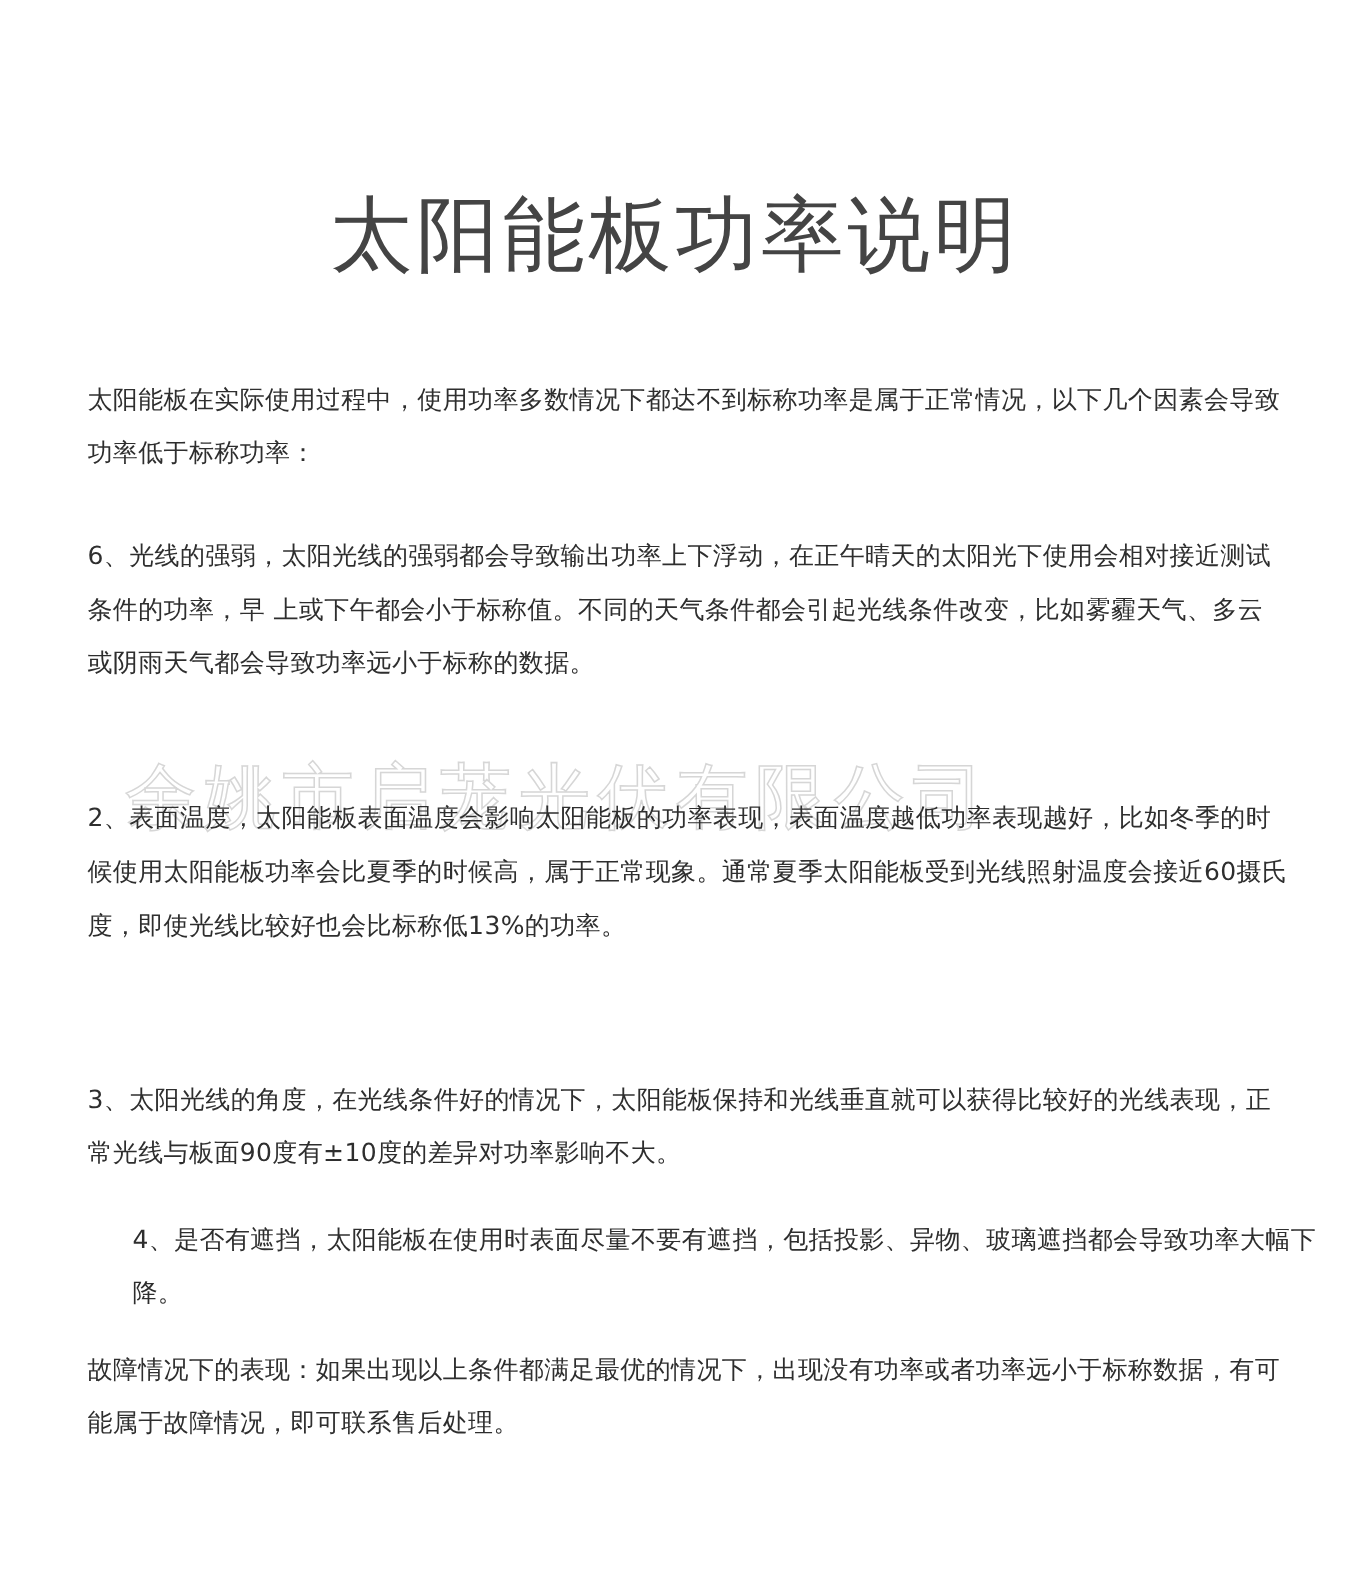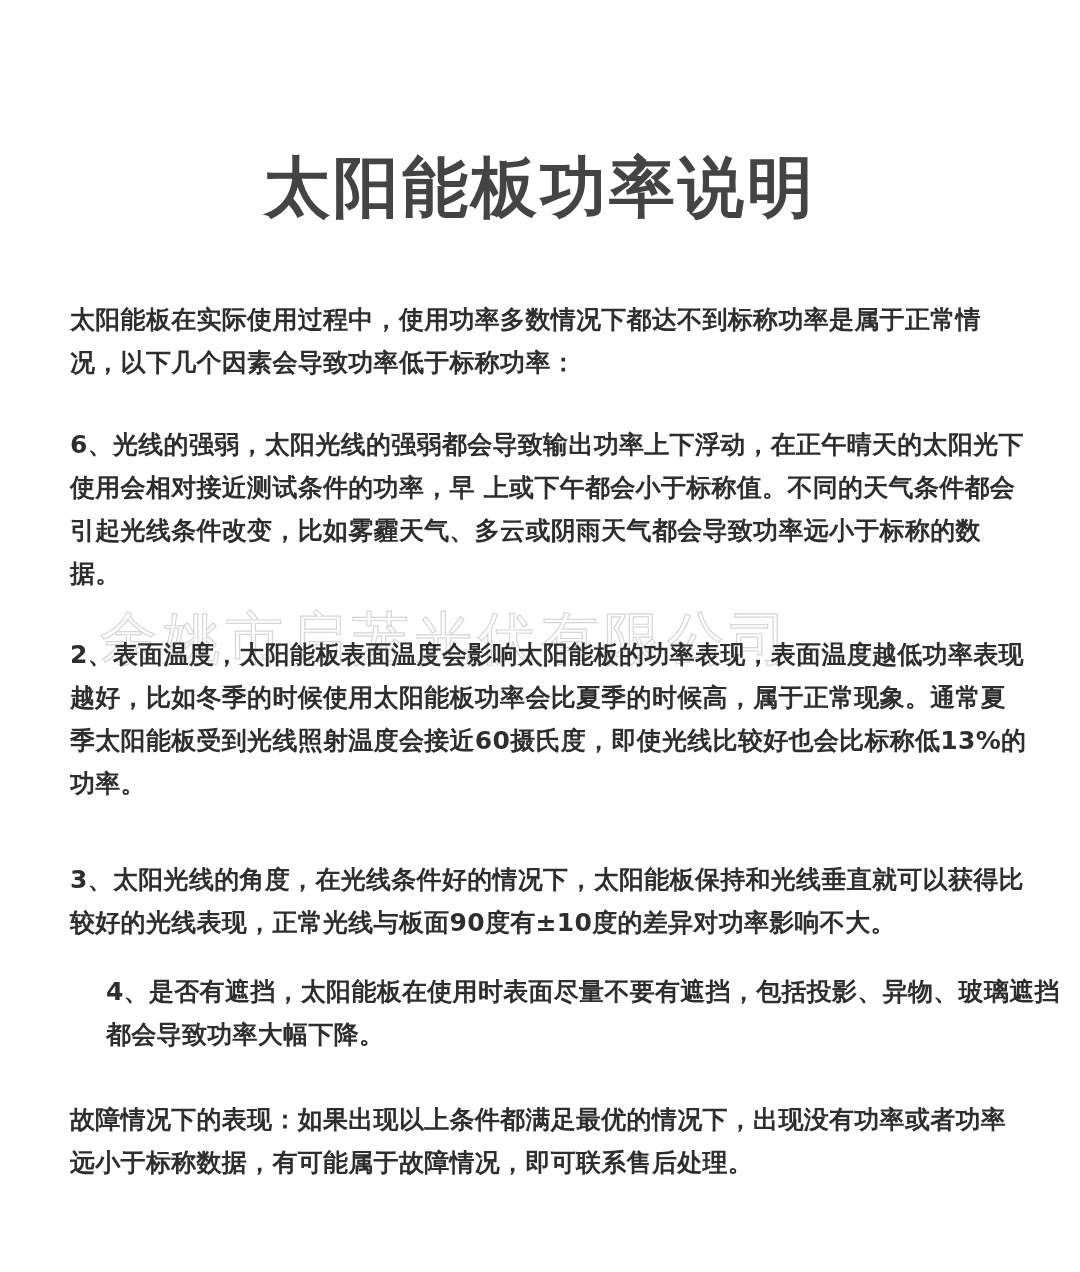--- a/index.html
+++ b/index.html
@@ -15,45 +15,44 @@
     font-family: "DejaVu Sans", "Liberation Sans", sans-serif;
     color: #2b2b2b;
   }
   .title {
     position: absolute;
     top: 148px;
     left: 0;
     width: 1080px;
     text-align: center;
     font-size: 66px;
-    font-weight: bold;
+    font-weight: normal;
     color: #444444;
     letter-spacing: 3px;
     line-height: 80px;
   }
   .content {
     position: absolute;
     left: 70px;
     top: 298px;
     width: 960px;
   }
   .para {
-    font-size: 25px;
+    font-size: 20px;
     line-height: 43px;
     color: #2e2e2e;
     margin: 0;
     letter-spacing: 0.3px;
-    font-weight: bold;
   }
   .p-intro { position: absolute; top: 0; left: 0; width: 960px; }
   .p1 { position: absolute; top: 125px; left: 0; width: 960px; }
   .p2 { position: absolute; top: 335px; left: 0; width: 960px; }
   .p3 { position: absolute; top: 560px; left: 0; width: 960px; }
   .p4 { position: absolute; top: 672px; left: 0; width: 960px; margin-left: 36px; }
-  .p5 { position: absolute; top: 800px; left: 0; width: 960px; }
+  .p5 { position: absolute; top: 776px; left: 0; width: 960px; }
   .watermark {
     position: absolute;
     top: 598px;
     left: 100px;
     width: 900px;
     font-size: 57px;
     line-height: 80px;
     color: transparent;
     -webkit-text-stroke: 1.2px rgba(200,200,200,0.75);
     letter-spacing: 6px;

